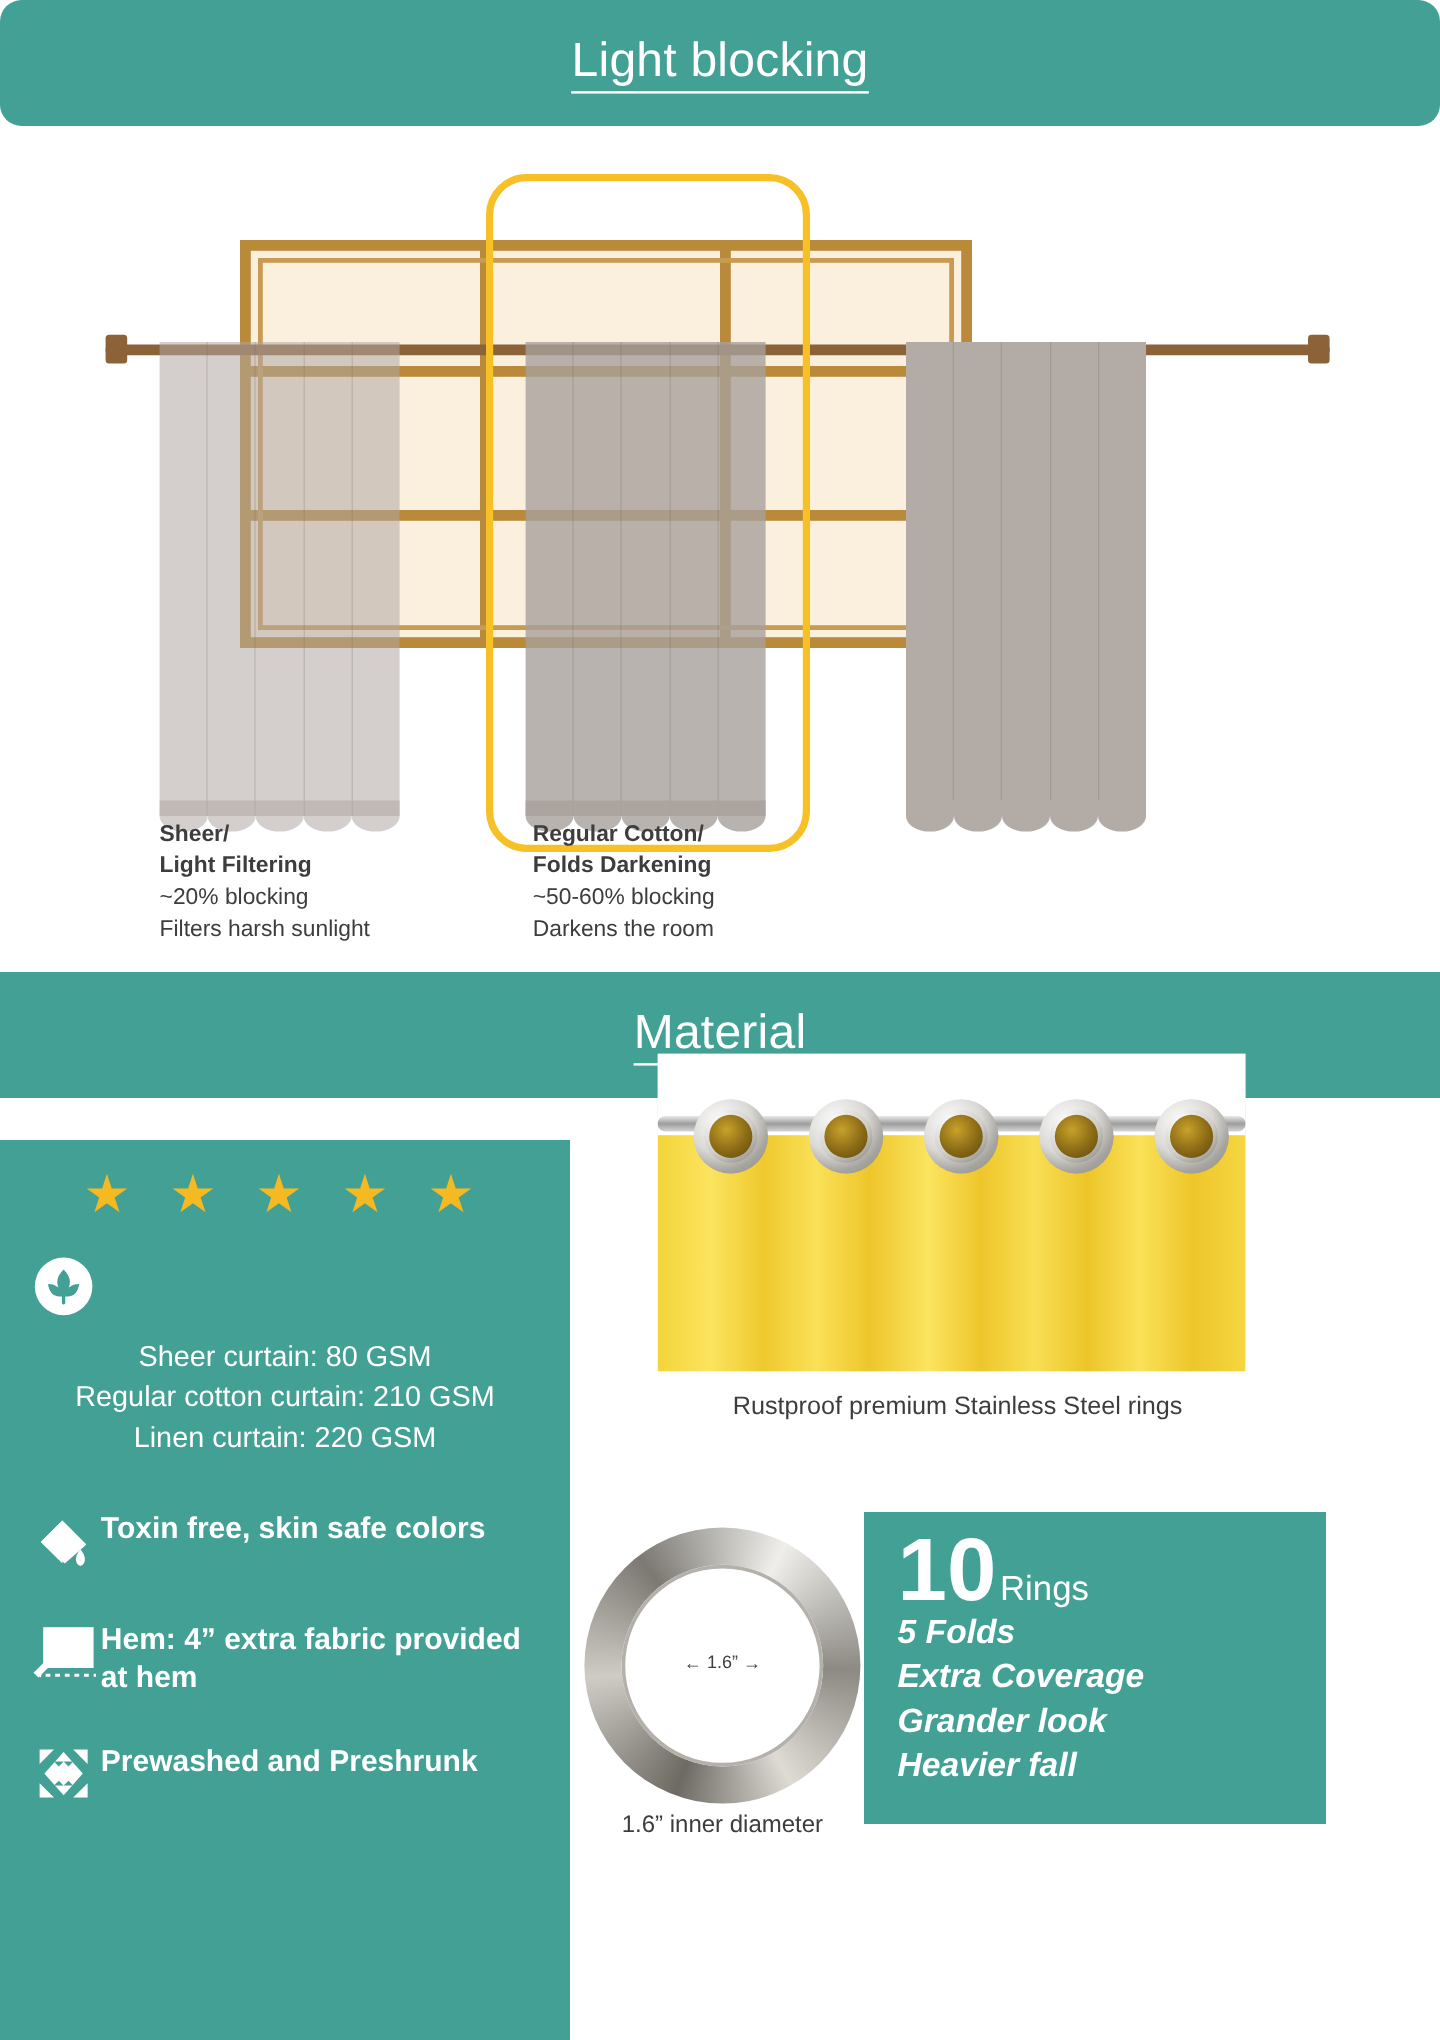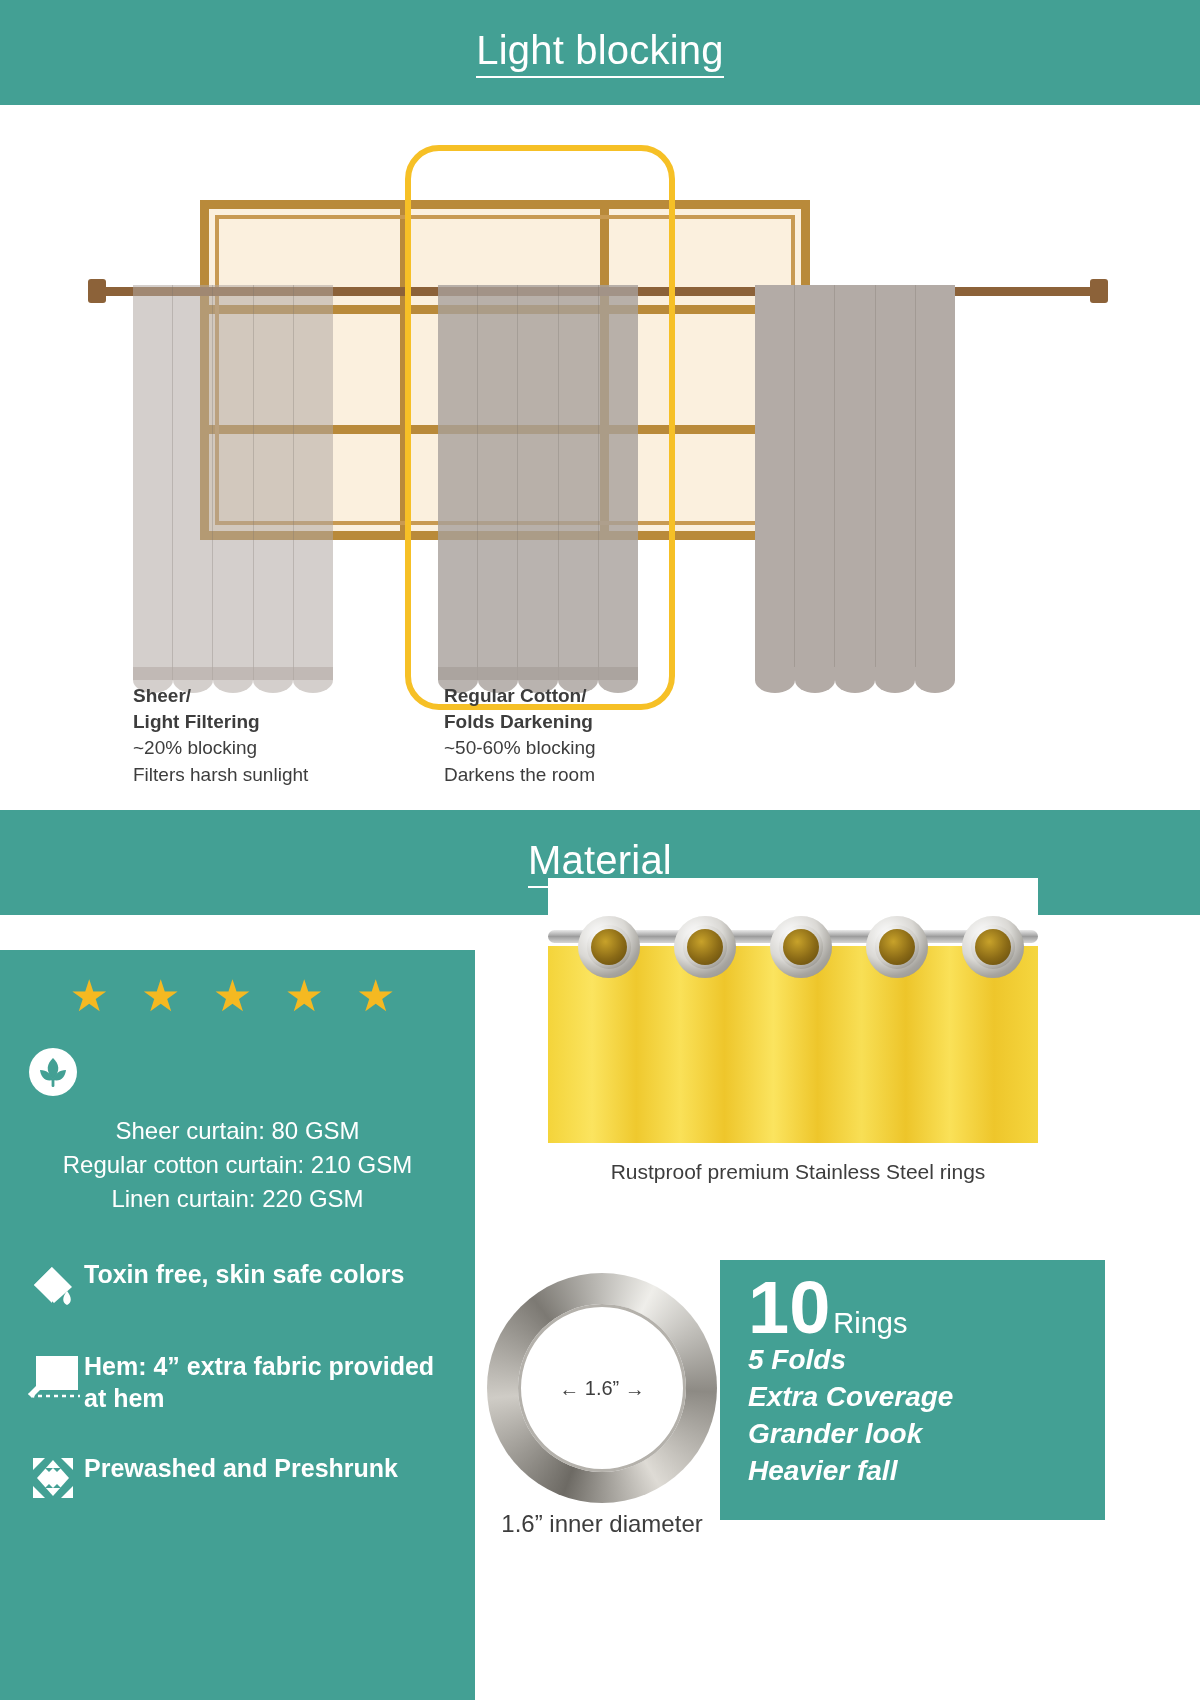--- a/index.html
+++ b/index.html
@@ -33,21 +33,21 @@
   }
   .banner-title {
     color: #ffffff;
     font-size: 40px;
     font-weight: 400;
     letter-spacing: 0.2px;
     border-bottom: 2px solid #ffffff;
     padding-bottom: 4px;
     line-height: 1.1;
   }
-  #banner-light { top: 0; height: 105px; }
+  #banner-light { top: 0; height: 105px; border-radius: 18px; }
   #banner-material { top: 810px; height: 105px; }
 
   
   .light-area {
     position: absolute;
     top: 105px;
     left: 0;
     width: 1044px;
     height: 705px;
     background: #ffffff;
@@ -327,34 +327,34 @@
     border-radius: 50%;
     background: #ffffff;
     box-shadow: inset 0 0 0 3px #b4b1ab;
   }
   .gd-arrow {
     position: absolute;
     left: 31px;
     top: 104px;
     width: 168px;
     text-align: center;
-    font-size: 20px;
+    font-size: 15px;
     color: #3d3d3d;
   }
   .gd-arrow .ln {
     display: inline-block;
     vertical-align: middle;
   }
   .gd-caption {
     position: absolute;
     left: 452px;
     top: 595px;
     width: 300px;
     text-align: center;
-    font-size: 24px;
+    font-size: 20px;
     color: #3d3d3d;
   }
 
   
   .rings-box {
     position: absolute;
     left: 720px;
     top: 345px;
     width: 385px;
     height: 260px;

